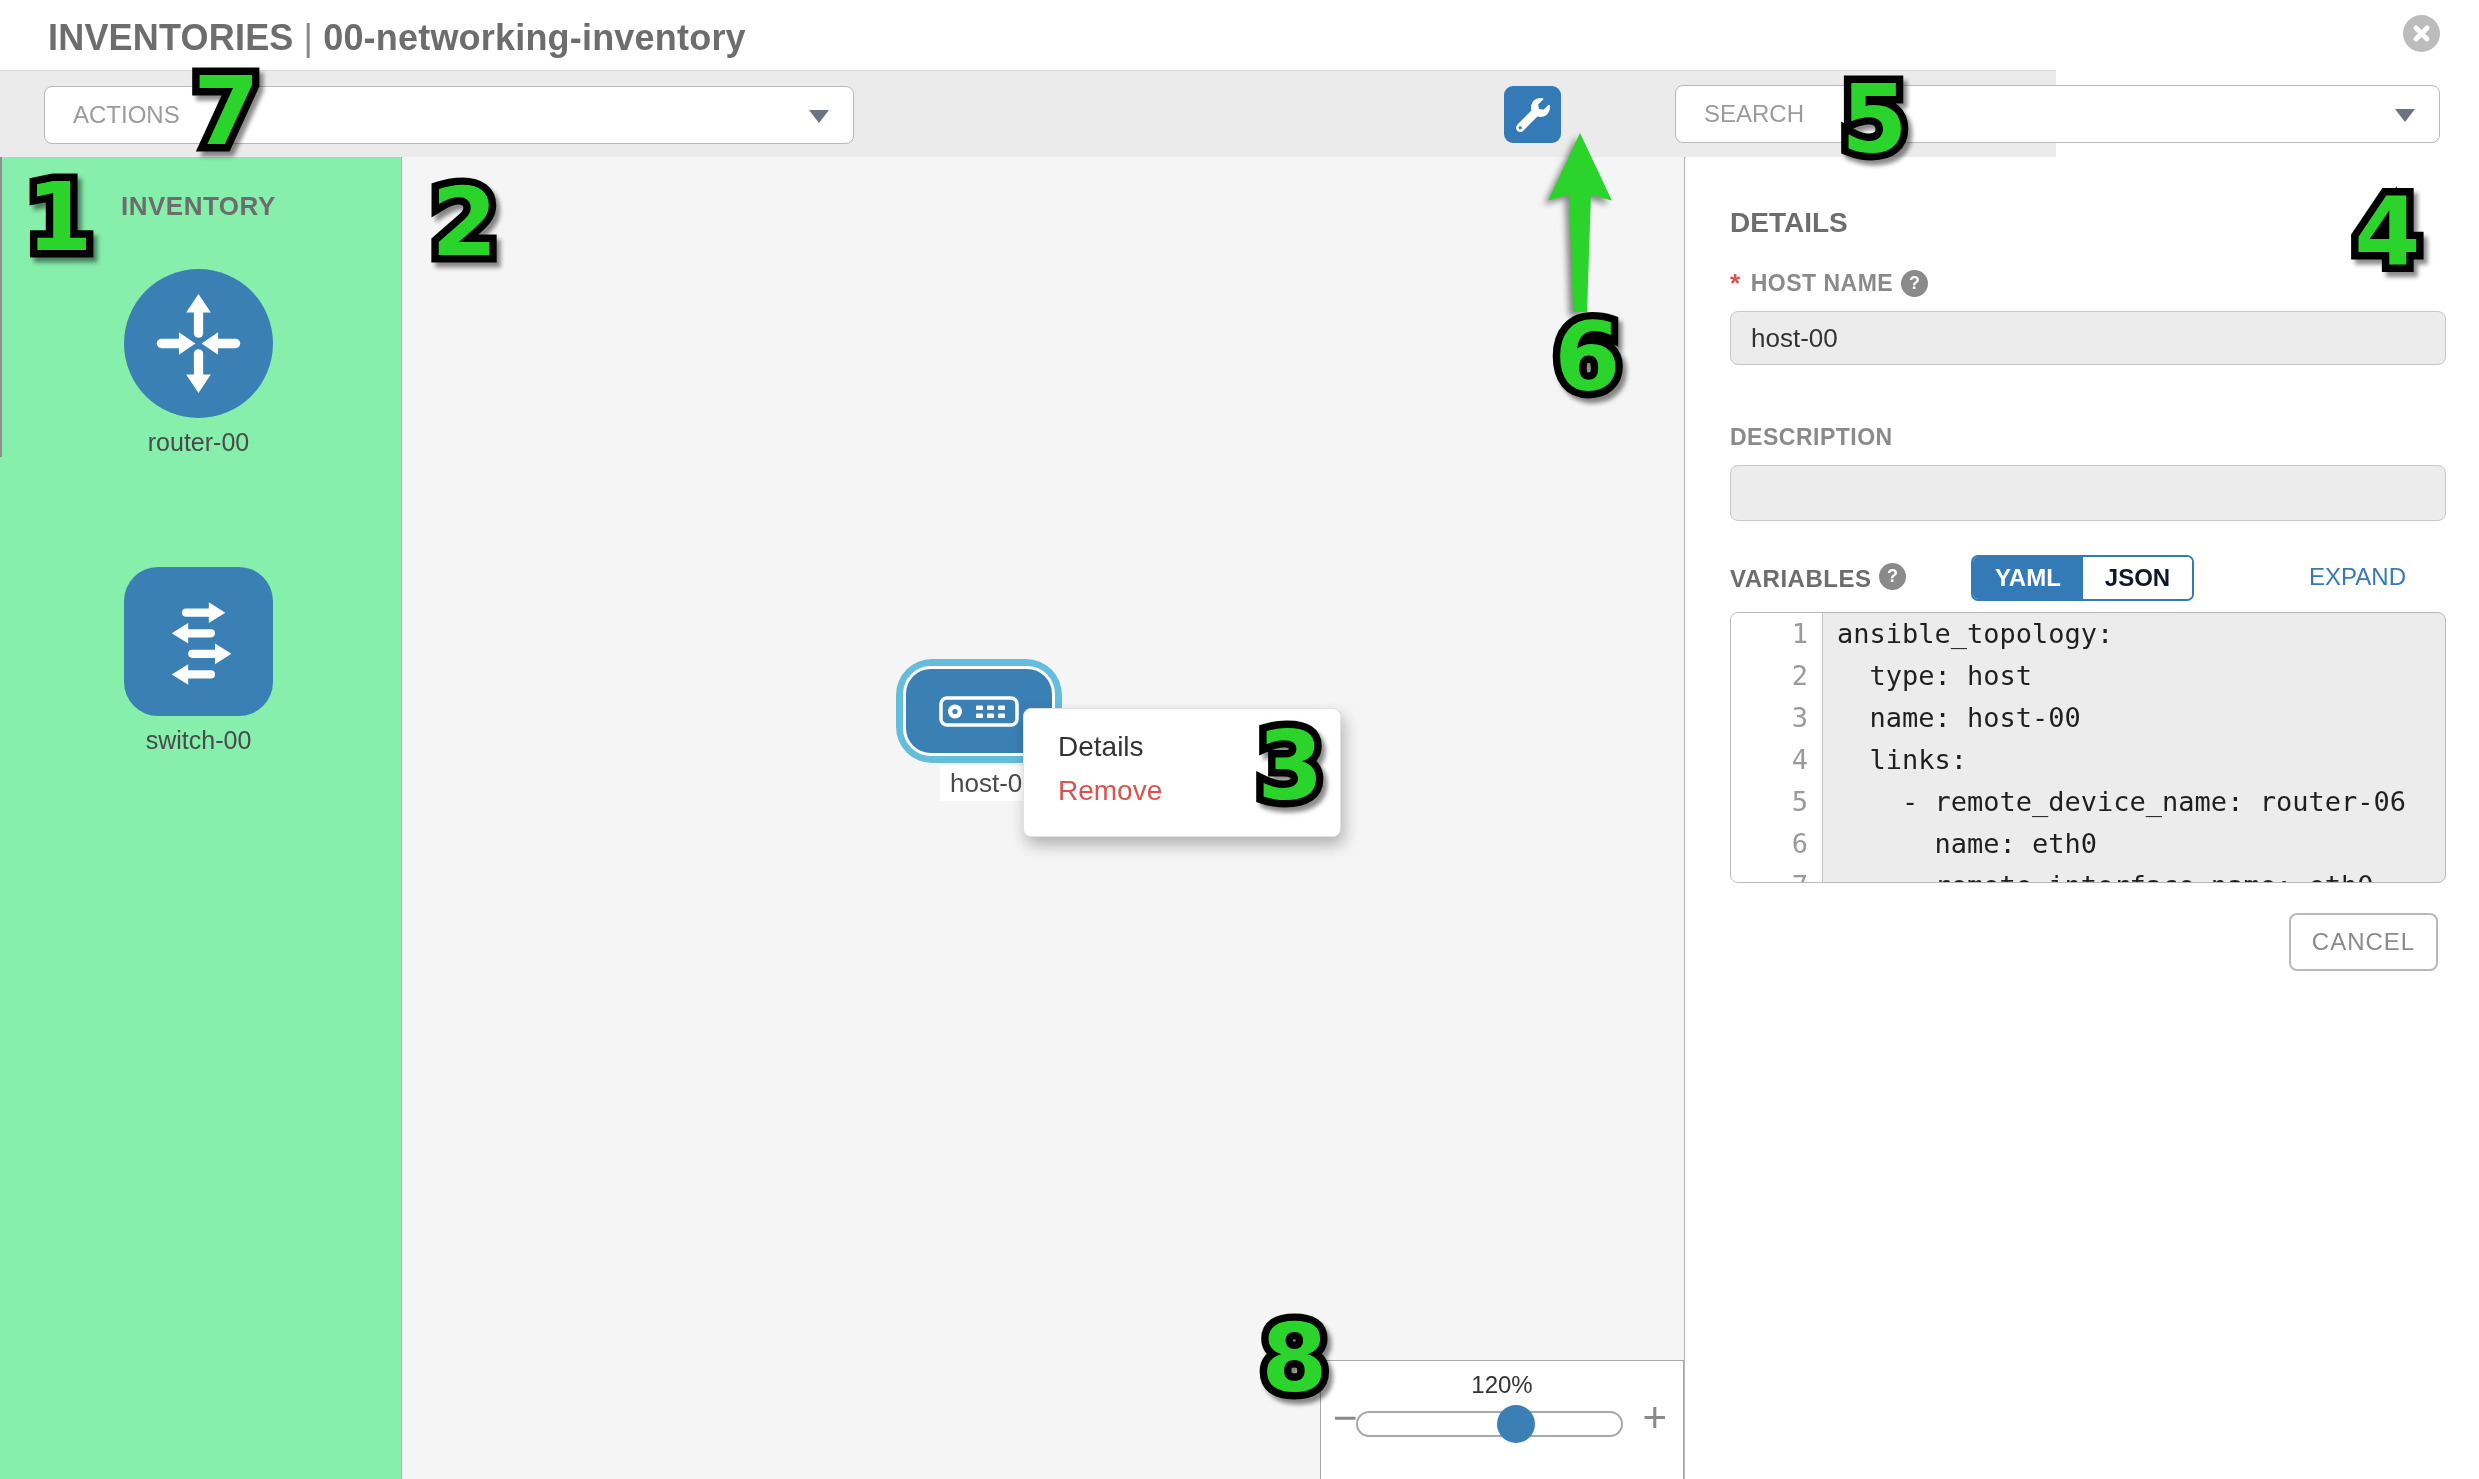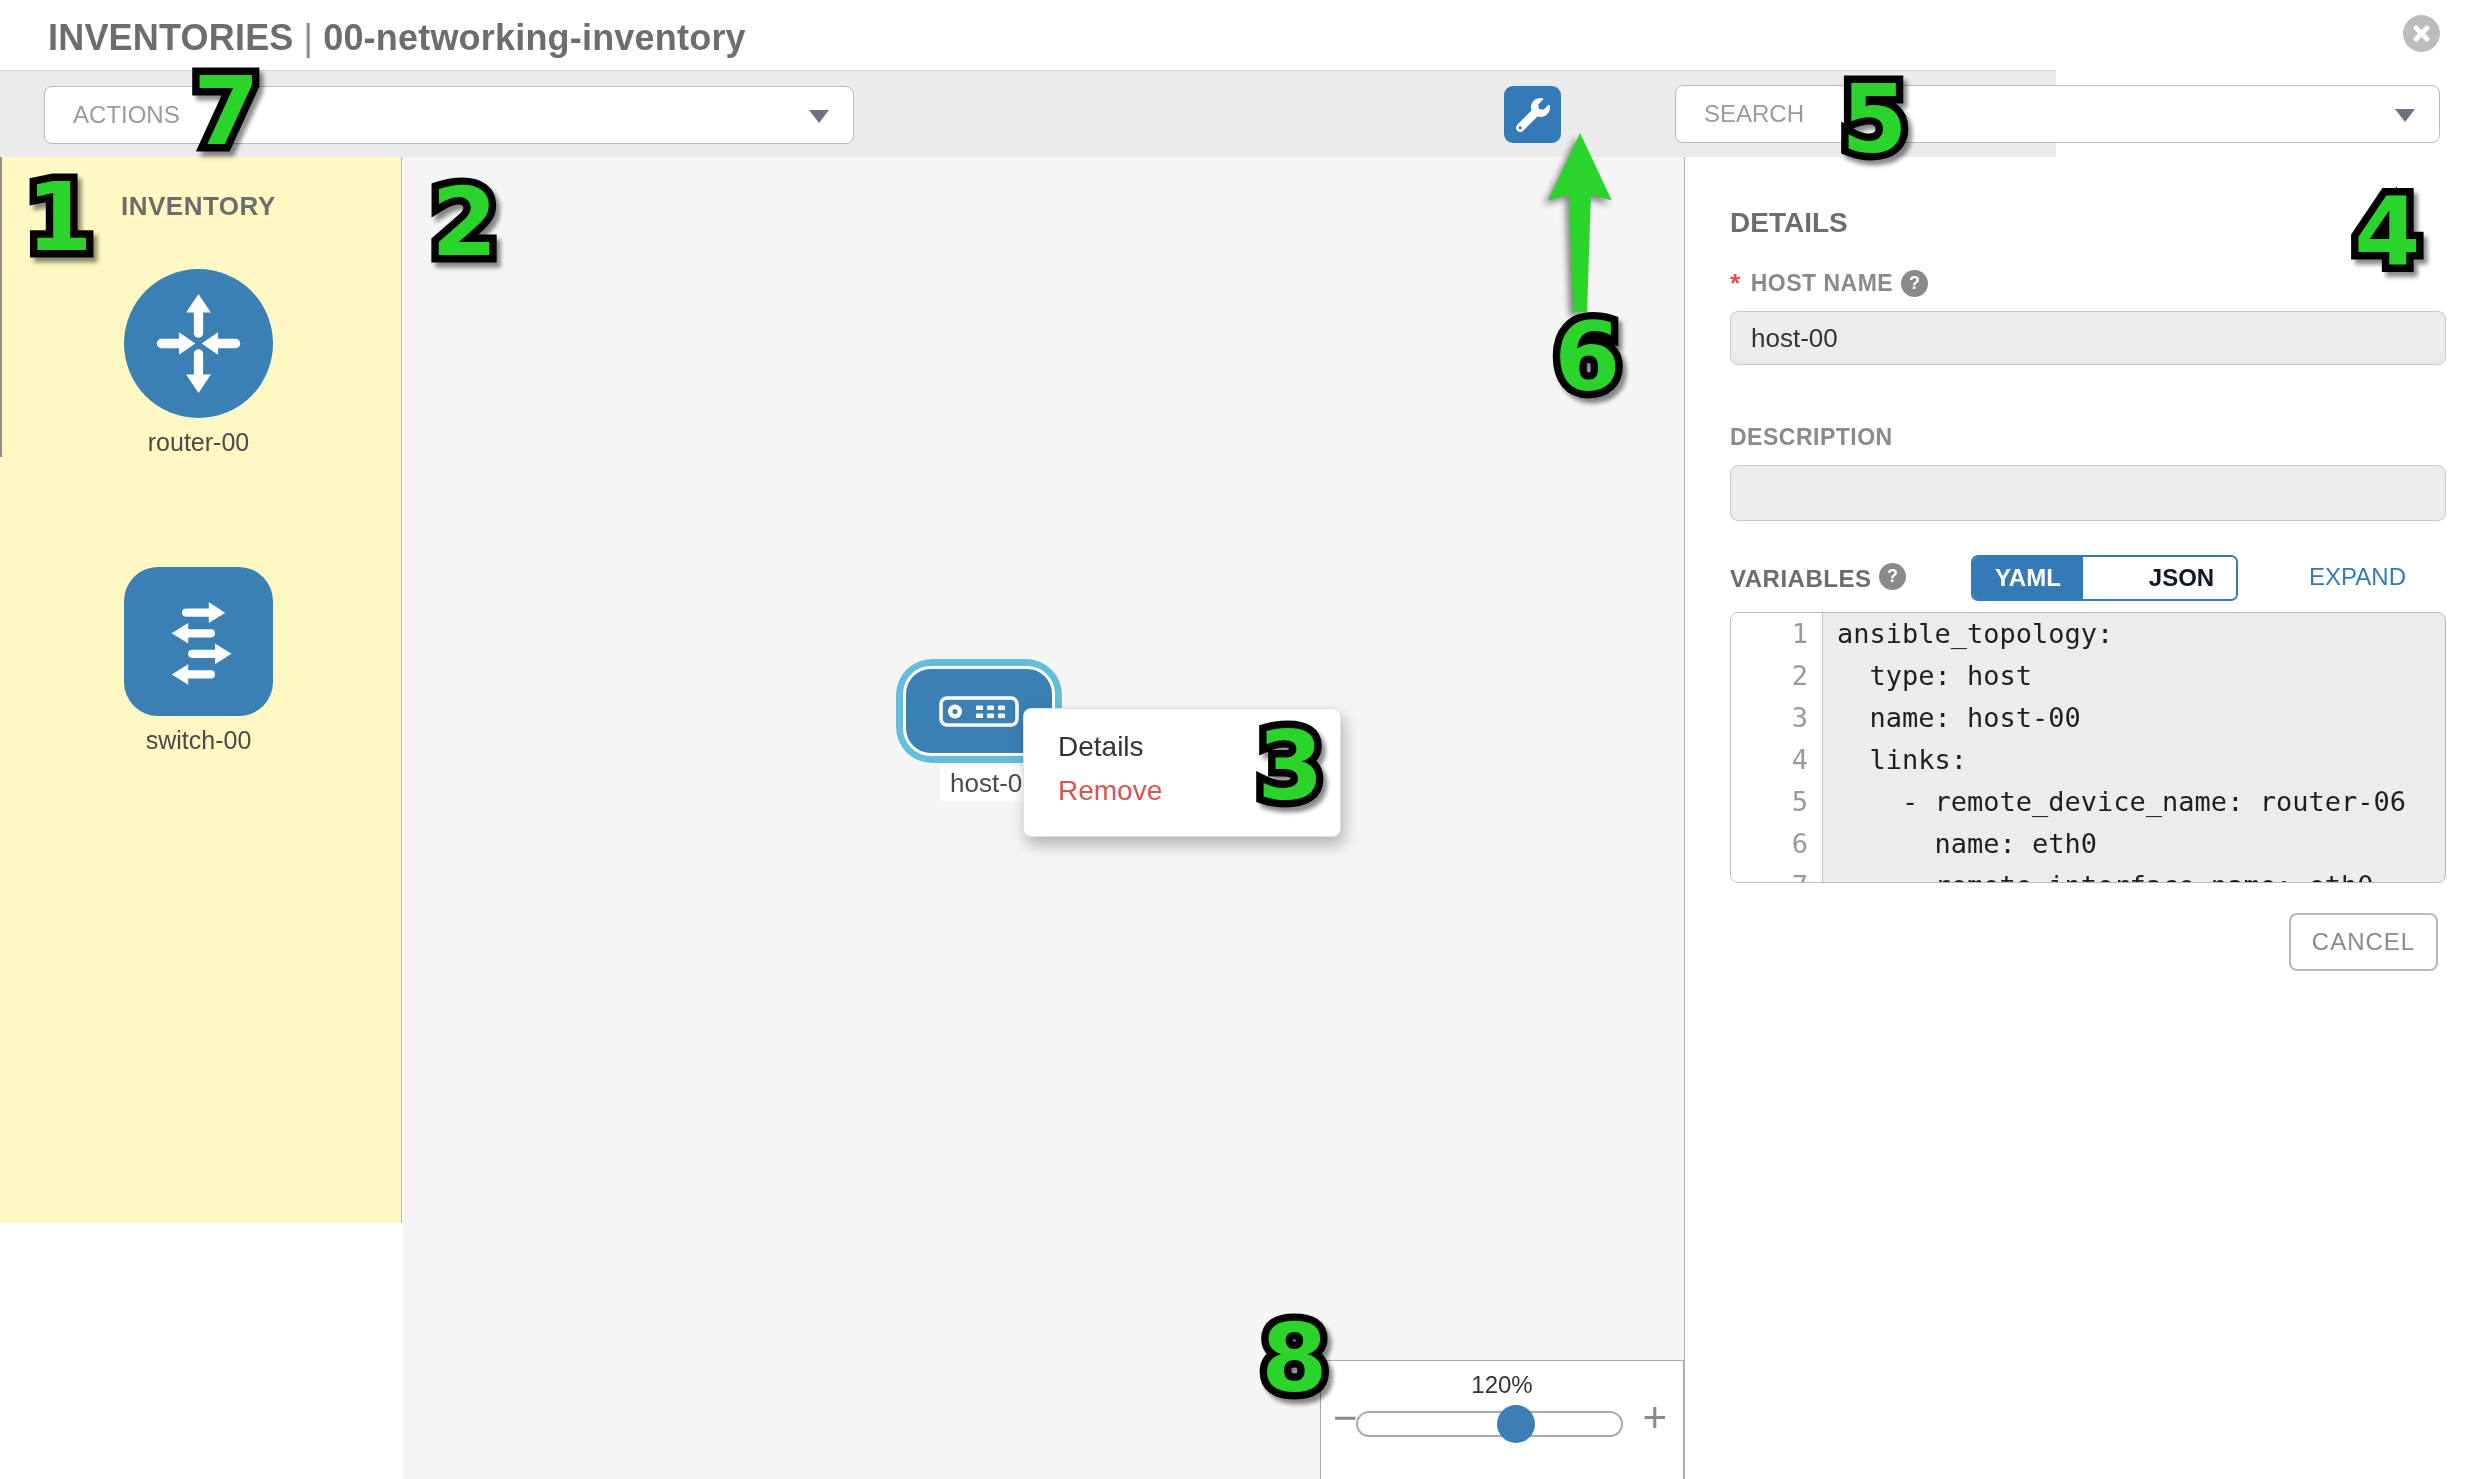--- a/index.html
+++ b/index.html
@@ -16,21 +16,21 @@
   .toolbar { position:absolute; left:0; top:70px; width:2056px; height:88px; background:#ebebeb; border-top:1px solid #d8d8d8; border-bottom:1px solid #cfcfcf; }
   .select-box { position:absolute; background:#fff; border:1px solid #b9b9b9; border-radius:8px; display:flex; align-items:center; color:#9b9b9b; font-size:24px; padding:0 28px; }
   .actions-box { left:44px; top:15px; width:810px; height:58px; }
   .search-box { left:1675px; top:14px; width:765px; height:58px; }
   .caret { position:absolute; right:24px; top:50%; margin-top:-5px; width:0; height:0; border-left:10px solid transparent; border-right:10px solid transparent; border-top:13px solid #6b7280; }
   .wrench-btn { position:absolute; left:1504px; top:15px; width:57px; height:57px; background:#337ab7; border-radius:9px; display:flex; align-items:center; justify-content:center; cursor:pointer; }
   .key-btn { position:absolute; left:1577px; top:97px; width:48px; height:48px; display:flex; align-items:center; justify-content:center; cursor:pointer; }
 
   
   .main { position:absolute; left:0; top:157px; width:2480px; height:1322px; }
-  .sidebar { position:absolute; left:0; top:0; width:402px; height:1066px; background:#fef9c3; border-right:1px solid #b5b5b5; }
+  .sidebar { position:absolute; left:0; top:0; width:402px; height:1322px; background:#86efac; border-right:1px solid #b5b5b5; }
   .sidebar-edge { position:absolute; left:0; top:0; width:2px; height:300px; background:#8f8f8f; }
   .inv-heading { position:absolute; left:121px; top:34px; font-size:26px; font-weight:bold; color:#6d6d6d; letter-spacing:0.5px; }
   .palette-item { position:absolute; width:159px; text-align:center; cursor:grab; }
   .palette-item .glyph { margin:0 auto; }
   .palette-label { margin-top:10px; font-size:25px; color:#4a4a4a; }
   .router-item { left:119px; top:112px; }
   .switch-item { left:119px; top:410px; }
   .circle-icon { width:149px; height:149px; border-radius:50%; background:#3b80b5; display:flex; align-items:center; justify-content:center; }
   .square-icon { width:149px; height:149px; border-radius:34px; background:#3b80b5; display:flex; align-items:center; justify-content:center; }
 
@@ -58,21 +58,21 @@
   
   .details-panel { position:absolute; left:1686px; top:0; width:794px; height:1322px; background:#fff; }
   .dp-heading { position:absolute; left:44px; top:50px; font-size:28px; font-weight:bold; color:#6d6d6d; }
   .field-label-row { position:absolute; left:44px; display:flex; align-items:center; gap:8px; font-size:23px; font-weight:bold; color:#8a8a8a; letter-spacing:0.5px; }
   .req { color:#d9534f; font-size:26px; margin-right:2px; }
   .help-dot { width:27px; height:27px; border-radius:50%; background:#8a8a8a; color:#fff; font-size:18px; font-weight:bold; display:inline-flex; align-items:center; justify-content:center; cursor:pointer; }
   .text-input { position:absolute; left:44px; width:716px; height:54px; background:#ececec; border:1px solid #c8c8c8; border-radius:8px; font-size:26px; color:#333; padding:0 20px; font-family:"Liberation Sans","DejaVu Sans",sans-serif; }
   .vars-row { position:absolute; left:44px; top:398px; width:716px; height:48px; }
   .vars-label { position:absolute; left:0; top:10px; font-size:24px; font-weight:bold; color:#6d6d6d; letter-spacing:0.5px; }
   .vars-help { position:absolute; left:149px; top:8px; }
-  .fmt-toggle { position:absolute; left:241px; top:0; height:46px; border:2px solid #337ab7; border-radius:7px; overflow:hidden; display:flex; background:#fff; cursor:pointer;gap:44px; }
+  .fmt-toggle { position:absolute; left:241px; top:0; height:46px; border:2px solid #337ab7; border-radius:7px; overflow:hidden; display:flex; background:#fff; cursor:pointer; }
   .fmt-seg { padding:0 22px; display:flex; align-items:center; font-size:24px; font-weight:bold; }
   .fmt-on  { background:#337ab7; color:#fff; }
   .fmt-off { background:#fff; color:#0f172a; }
   .expand-link { position:absolute; right:40px; top:8px; font-size:24px; color:#337ab7; cursor:pointer; }
 
   .editor { position:absolute; left:44px; top:455px; width:716px; height:271px; border:1px solid #b9b9b9; border-radius:8px; overflow:hidden; background:#ececec; font-family:"DejaVu Sans Mono","Liberation Mono",monospace; }
   .ed-row { display:flex; height:42px; line-height:42px; font-size:27px; }
   .ed-num { width:92px; background:#fff; border-right:1px solid #c6c6c6; color:#9a9a9a; text-align:right; padding-right:14px; flex:none; }
   .ed-code { padding-left:14px; white-space:pre; color:#1f1f1f; }
 

